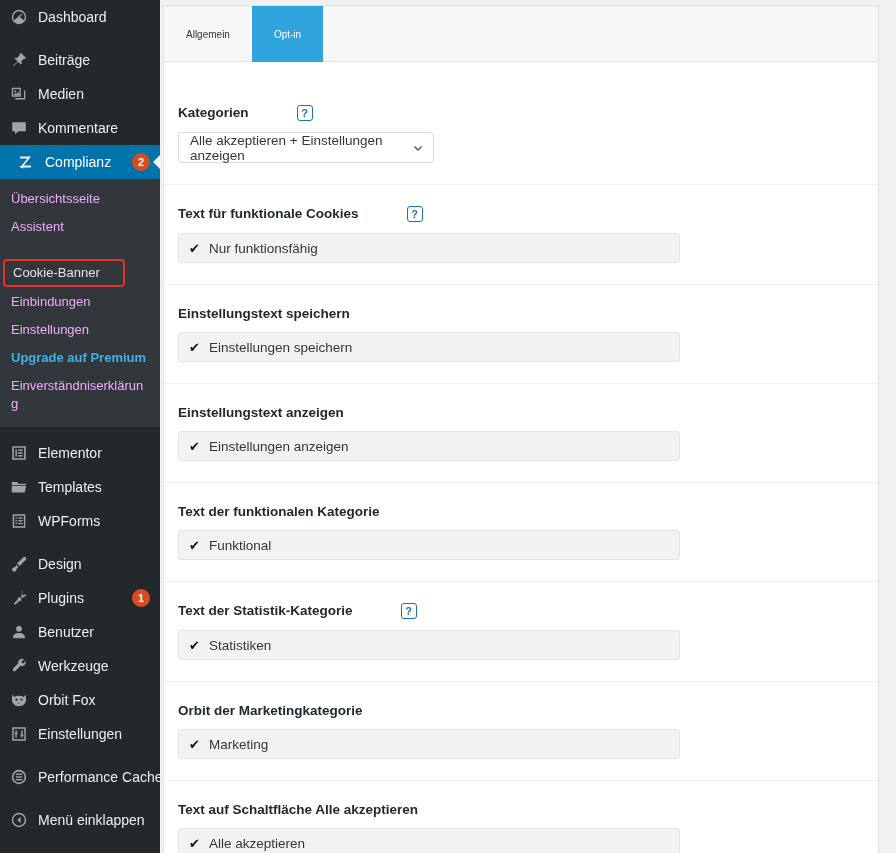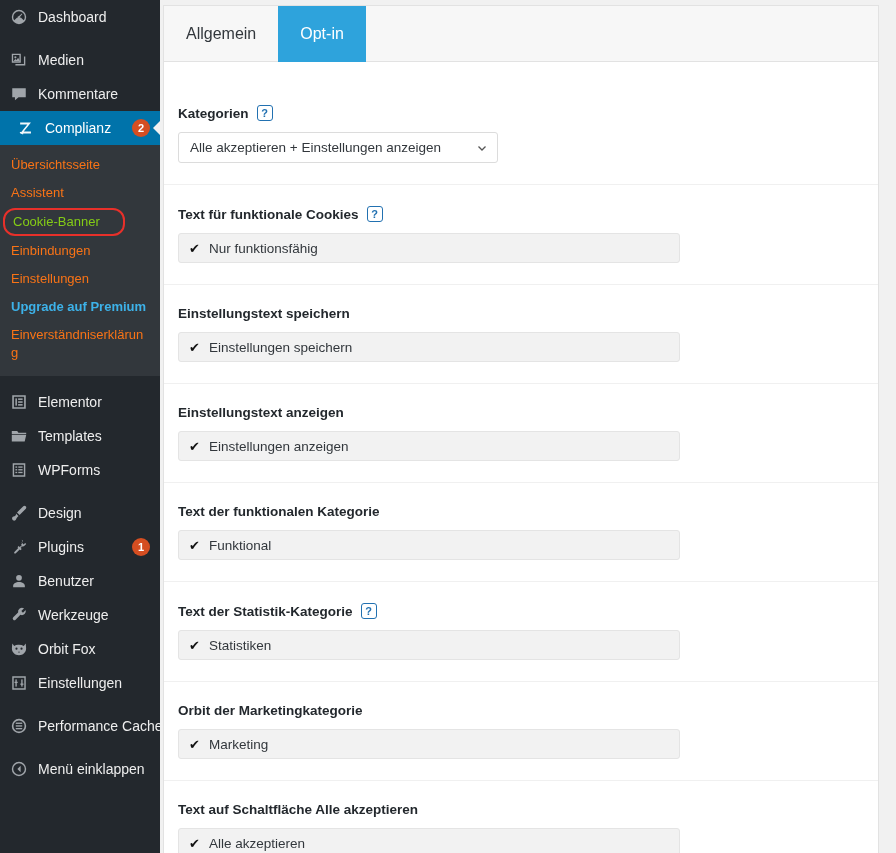--- a/index.html
+++ b/index.html
@@ -47,78 +47,79 @@
   .badge {
     display: inline-block; min-width: 18px; height: 18px;
     line-height: 18px; padding: 0 5px; margin-left: 7px;
     border-radius: 9px; background: #d54e21; color: #fff;
     font-size: 11px; font-weight: bold; text-align: center;
   }
 
   .submenu { background: #32373c; padding: 6px 0 9px 0; }
   .submenu-item {
     display: block; padding: 5px 12px 5px 11px;
-    font-size: 13px; line-height: 18px; color: #f97316;
+    font-size: 13px; line-height: 18px; color: #f0abfc;
     position: relative; word-wrap: break-word;
   }
   .submenu-item.highlight-box {
     display: inline-block;
-    margin: 1px 0 1px 3px;
+    margin: 18px 0 1px 3px;
     padding: 3px 9px 3px 8px;
     width: 122px;
-    color: #84cc16; font-weight: 400;
+    color: #e5e5e5; font-weight: 400;
     border: 2px solid #e8302a;
-    border-radius: 12px;
+    border-radius: 4px;
   }
   .submenu-item.premium { color: #3db2e9; font-weight: bold; }
 
   
   .content {
     flex: 1; height: 853px; background: #f1f1f1;
     overflow: hidden; position: relative;
   }
   .panel {
     position: absolute; left: 3px; top: 5px;
     width: 716px; min-height: 900px;
     background: #fff; border: 1px solid #e2e2e2;
   }
   .tabbar {
     display: flex; height: 56px;
     background: #f7f7f7; border-bottom: 1px solid #e2e2e2;
   }
   .tab {
     display: flex; align-items: center; justify-content: center;
     padding: 0 22px; height: 56px;
-    font-size: 16px; color: #32373c;
+    font-size: 10px; color: #32373c;
   }
   .tab.active { background: #2ea3dc; color: #fff; }
 
   .fields { padding: 0 0 0 0; background: #fff; }
   .field-row {
     padding: 21px 14px 21px 14px;
     border-bottom: 1px solid #f0f0f0;
   }
   .field-row.first { padding-top: 43px; }
 
   .field-label {
-    display: flex; align-items: center;
+    display: flex; align-items: flex-start;
     font-size: 13.5px; font-weight: bold; color: #23282d;
     margin-bottom: 11px;
+    gap: 40px;
   }
   .help-icon {
     display: inline-flex; align-items: center; justify-content: center;
     width: 16px; height: 16px; margin-left: 8px;
     border: 1px solid #2271b1; border-radius: 3px;
     color: #2271b1; font-size: 11px; font-weight: bold;
     line-height: 1; background: #fff;
   }
 
   .select-box {
     display: flex; align-items: center; justify-content: space-between;
-    width: 320px; height: 31px; padding: 0 9px 0 11px;
+    width: 256px; height: 31px; padding: 0 9px 0 11px;
     background: #fff; border: 1px solid #dcdcdc; border-radius: 3px;
     font-size: 13.5px; color: #32373c;
   }
   .chev { width: 12px; height: 12px; color: #555; flex: 0 0 auto; margin-left: 8px; }
 
   .text-field {
     display: flex; align-items: center;
     width: 502px; height: 30px; padding: 0 10px;
     background: #f2f2f2; border: 1px solid #e4e4e4; border-radius: 3px;
     font-size: 13.5px; color: #32373c;
@@ -134,20 +135,28 @@
     <div id="menu-top">
         <div class="menu-item">
           <span class="mi-ico">
             <svg width="18" height="18" viewBox="0 0 20 20" fill="currentColor" aria-hidden="true">
               <path d="M10 2a8 8 0 100 16 8 8 0 000-16zm0 1.6a6.4 6.4 0 016.4 6.4c0 1.3-.4 2.5-1 3.5l-1.3-1a4.8 4.8 0 00-8.2 0l-1.3 1a6.3 6.3 0 01-1-3.5A6.4 6.4 0 0110 3.6zm3.2 2.6l-3.5 3a1.2 1.2 0 101.1 1.1l3-3.5-.6-.6z"></path>
             </svg>
           </span>
           <span class="mi-label">Dashboard</span>
         </div>
         <div class="menu-gap"></div>
+        <div class="menu-item">
+          <span class="mi-ico">
+            <svg width="18" height="18" viewBox="0 0 20 20" fill="currentColor" aria-hidden="true">
+              <path d="M12.3 2.2l5.5 5.5-1.2 1.2-1-.4-3 3 .5 2.3-1.2 1.2-3-3-4.6 4.6-.9.3.3-.9 4.6-4.6-3-3L5.5 7.2l2.3.5 3-3-.4-1 1.9-1.5z"></path>
+            </svg>
+          </span>
+          <span class="mi-label">Beiträge</span>
+        </div>
         <div class="menu-item">
           <span class="mi-ico">
             <svg width="18" height="18" viewBox="0 0 20 20" fill="currentColor" aria-hidden="true">
               <path d="M2 3h10v10H2V3zm1.5 1.5v7h7v-7h-7zM14 6h1.5v8.5H6V16h11V6h-3z"></path>
               <circle cx="6" cy="7" r="1.2"></circle>
               <path d="M4 11l2-2.2L7.4 10 9 7.6l2 3.4H4z"></path>
             </svg>
           </span>
           <span class="mi-label">Medien</span>
         </div>

